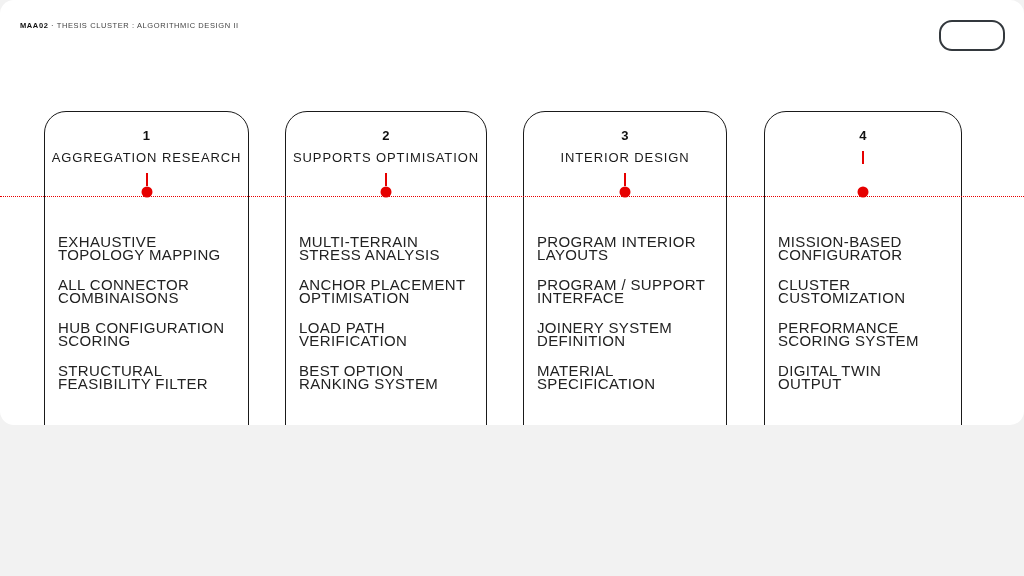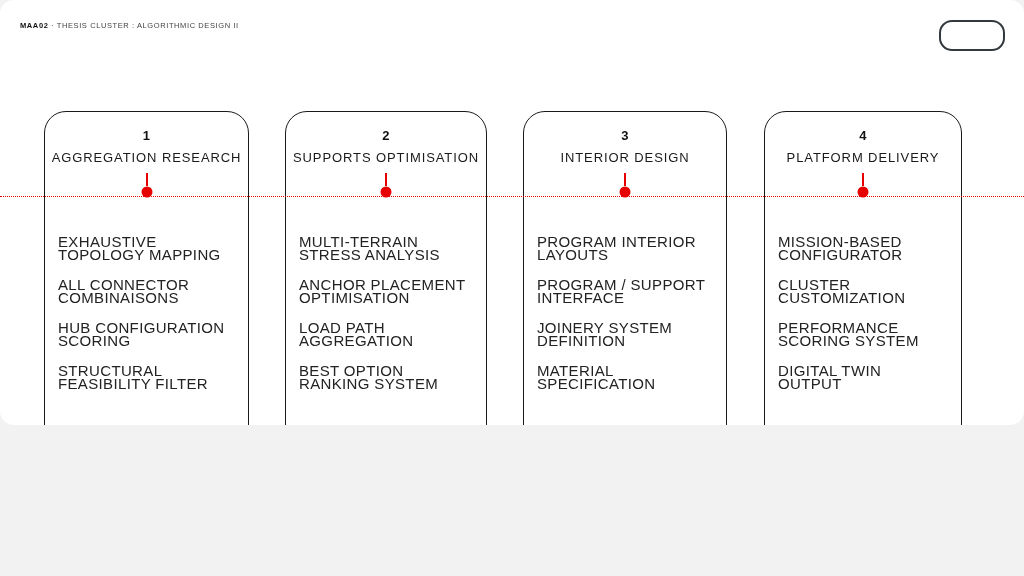--- a/index.html
+++ b/index.html
@@ -162,41 +162,40 @@
   </div>
 
   <div class="card card-2">
     <div class="step-number">2</div>
     <div class="step-title">SUPPORTS OPTIMISATION</div>
     <div class="marker-line"></div>
     <div class="marker-dot"></div>
     <div class="items">
       <div class="item">MULTI-TERRAIN STRESS ANALYSIS</div>
       <div class="item">ANCHOR PLACEMENT OPTIMISATION</div>
-      <div class="item">LOAD PATH AGGREGATION</div>
+      <div class="item">LOAD PATH VERIFICATION</div>
       <div class="item">BEST OPTION RANKING SYSTEM</div>
     </div>
   </div>
 
   <div class="card card-3">
     <div class="step-number">3</div>
     <div class="step-title">INTERIOR DESIGN</div>
     <div class="marker-line"></div>
     <div class="marker-dot"></div>
     <div class="items">
       <div class="item">PROGRAM INTERIOR LAYOUTS</div>
       <div class="item">PROGRAM / SUPPORT INTERFACE</div>
       <div class="item">JOINERY SYSTEM DEFINITION</div>
       <div class="item">MATERIAL SPECIFICATION</div>
     </div>
   </div>
 
   <div class="card card-4">
     <div class="step-number">4</div>
-    <div class="step-title">PLATFORM DELIVERY</div>
     <div class="marker-line"></div>
     <div class="marker-dot"></div>
     <div class="items">
       <div class="item">MISSION-BASED CONFIGURATOR</div>
       <div class="item">CLUSTER CUSTOMIZATION</div>
       <div class="item">PERFORMANCE SCORING SYSTEM</div>
       <div class="item">DIGITAL TWIN OUTPUT</div>
     </div>
   </div>
 

